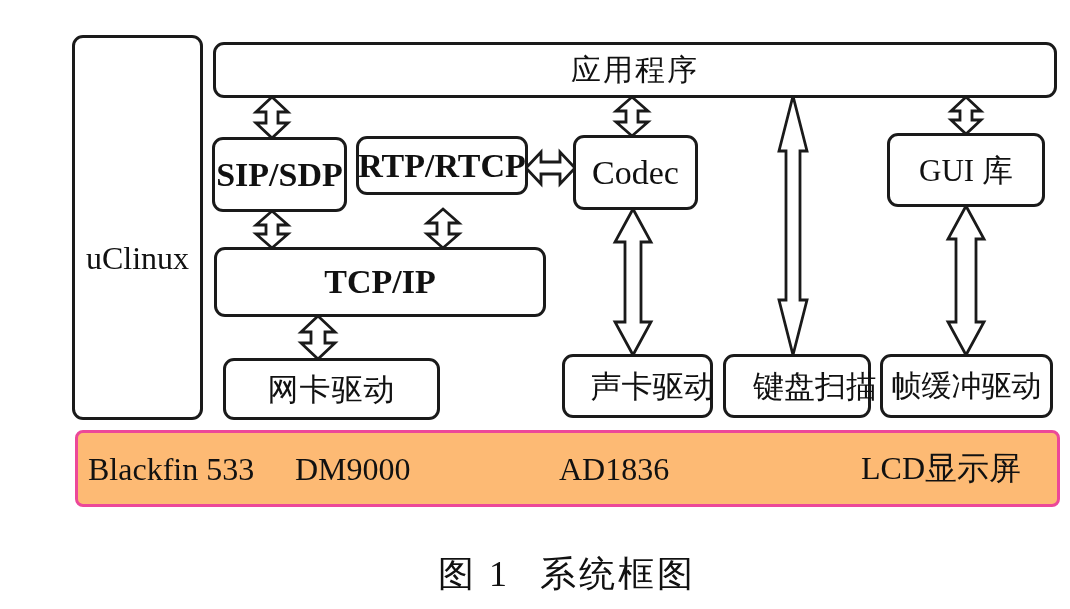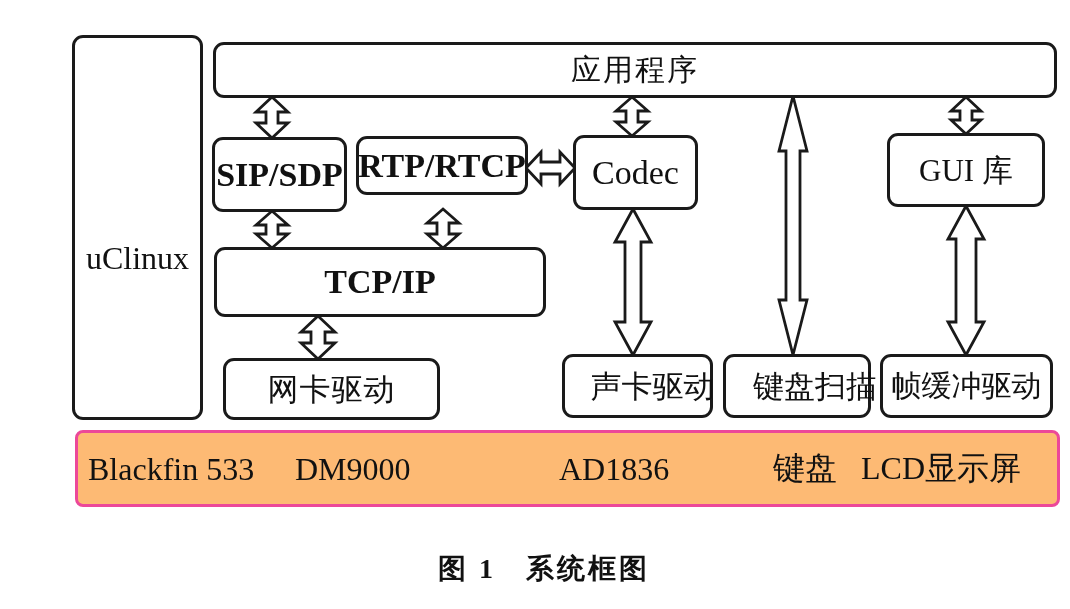--- a/index.html
+++ b/index.html
@@ -11,21 +11,21 @@
         white-space:nowrap;line-height:1;}
   .latin{font-size:34px;}
   .cjk{font-size:31px;letter-spacing:1px;}
   .bold{font-weight:bold;}
   .os-box{padding-top:60px;font-size:32px;}
   .app-box{font-size:30px;letter-spacing:2px;}
   .hwbar{position:absolute;box-sizing:border-box;border:3px solid #ec4899;border-radius:8px;
          background:#fdba74;}
   .hwlabel{position:absolute;top:50%;transform:translateY(-50%);font-size:32px;white-space:nowrap;}
   .caption{position:absolute;left:438px;top:550px;display:flex;gap:30px;
-           font-size:28px;font-weight:bold;letter-spacing:3px;white-space:nowrap;}
+           font-size:36px;font-weight:normal;letter-spacing:3px;white-space:nowrap;}
   path.conn{fill:#ffffff;stroke:#1a1a1a;stroke-width:2.8;stroke-linejoin:miter;}
 </style>
 </head>
 <body>
 
 <div class="canvas">
 
   <svg class="arrow-layer" viewBox="0 0 1070 609" xmlns="http://www.w3.org/2000/svg">
     <path class="conn" d="M272,97 L288,112 L278,112 L278,123 L288,123 L272,138 L256,123 L266,123 L266,112 L256,112 Z"></path>
     <path class="conn" d="M632,97 L648,111 L638,111 L638,122 L648,122 L632,136 L616,122 L626,122 L626,111 L616,111 Z"></path>
@@ -80,21 +80,20 @@
   </div>
 
   <div class="node cjk" style="left:880px;top:354px;width:173px;height:64px;letter-spacing:0;font-size:30px;">
     <span>帧缓冲驱动</span>
   </div>
 
   <div class="hwbar" style="left:75px;top:430px;width:985px;height:77px;">
     <span class="hwlabel" style="left:10px;">Blackfin 533</span>
     <span class="hwlabel" style="left:217px;">DM9000</span>
     <span class="hwlabel" style="left:481px;">AD1836</span>
-    <span class="hwlabel" style="left:695px;">键盘</span>
     <span class="hwlabel" style="left:783px;">LCD显示屏</span>
   </div>
 
   <div class="caption">
     <span>图 1</span>
     <span>系统框图</span>
   </div>
 
 </div>
 

